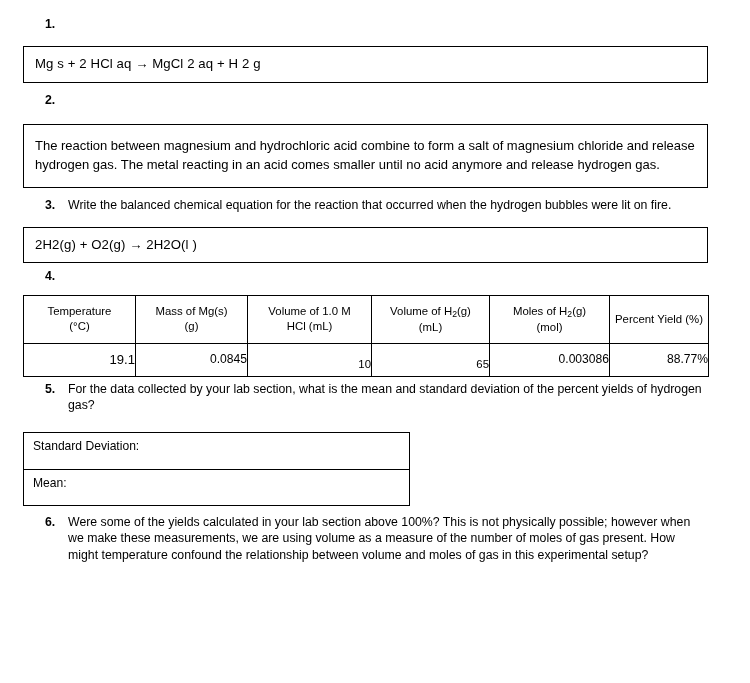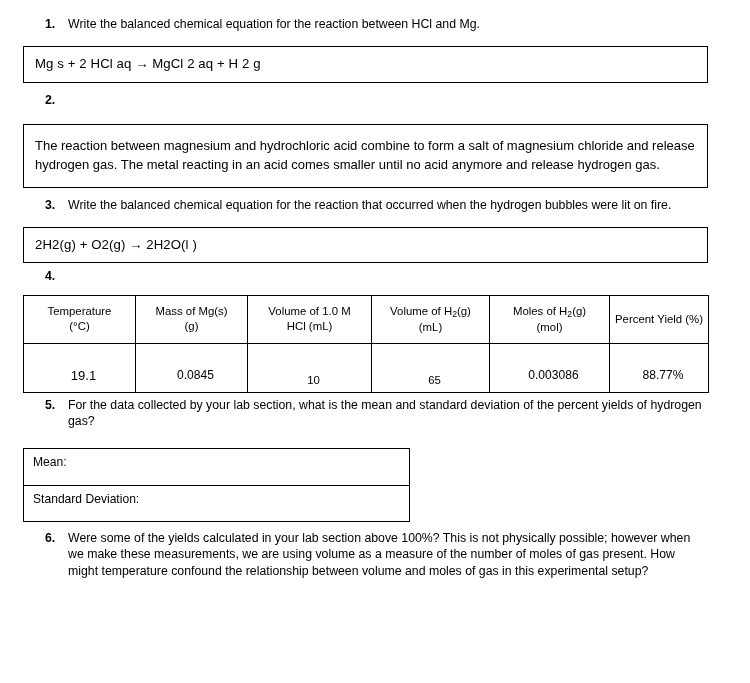--- a/index.html
+++ b/index.html
@@ -84,22 +84,22 @@
     height: 43px;
     text-align: center;
     line-height: 1.33;
     padding: 2px 3px;
   }
   .data-table th.mid {
     vertical-align: middle;
   }
   .data-table td {
     height: 28px;
-    text-align: center;
-    padding: 16px 0 0 8px;
+    text-align: right;
+    padding: 0 0 0 8px;
     font-size: 12.1px;
     margin-top: 28px;
   }
   .data-table td.lower {
     font-size: 11.4px;
     vertical-align: bottom;
     padding-bottom: 4px;
   }
   .data-table td.temp {
     font-size: 13.1px;
@@ -140,21 +140,20 @@
 </style>
 </head>
 <body>
 
 <div class="page">
 
   <div class="top-pad"></div>
 
   <div class="qitem">
     <span class="qnum">1.</span>
-    <span class="qtext">Write the balanced chemical equation for the reaction between HCl and Mg.</span>
   </div>
 
   <div class="sp-14"></div>
 
   <div class="abox abox-eq">
     <span>Mg s + 2 HCl aq → MgCl 2 aq + H 2 g</span>
   </div>
 
   <div class="sp-9"></div>
 
@@ -241,25 +240,25 @@
 
   <div class="qitem">
     <span class="qnum">5.</span>
     <span class="qtext">For the data collected by your lab section, what is the mean and standard deviation of the percent yields of hydrogen gas?</span>
   </div>
 
   <div class="sp-18"></div>
 
   <div class="ms-box">
     <div class="ms-row">
+      <span>Standard Deviation:</span>
+    </div>
+    <div class="ms-row">
       <span>Mean:</span>
     </div>
-    <div class="ms-row">
-      <span>Standard Deviation:</span>
-    </div>
   </div>
 
   <div class="sp-8"></div>
 
   <div class="qitem">
     <span class="qnum">6.</span>
     <span class="qtext">Were some of the yields calculated in your lab section above 100%?  This is not physically possible; however when we make these measurements, we are using volume as a measure of the number of moles of gas present.  How might temperature confound the relationship between volume and moles of gas in this experimental setup?</span>
   </div>
 
 </div>

